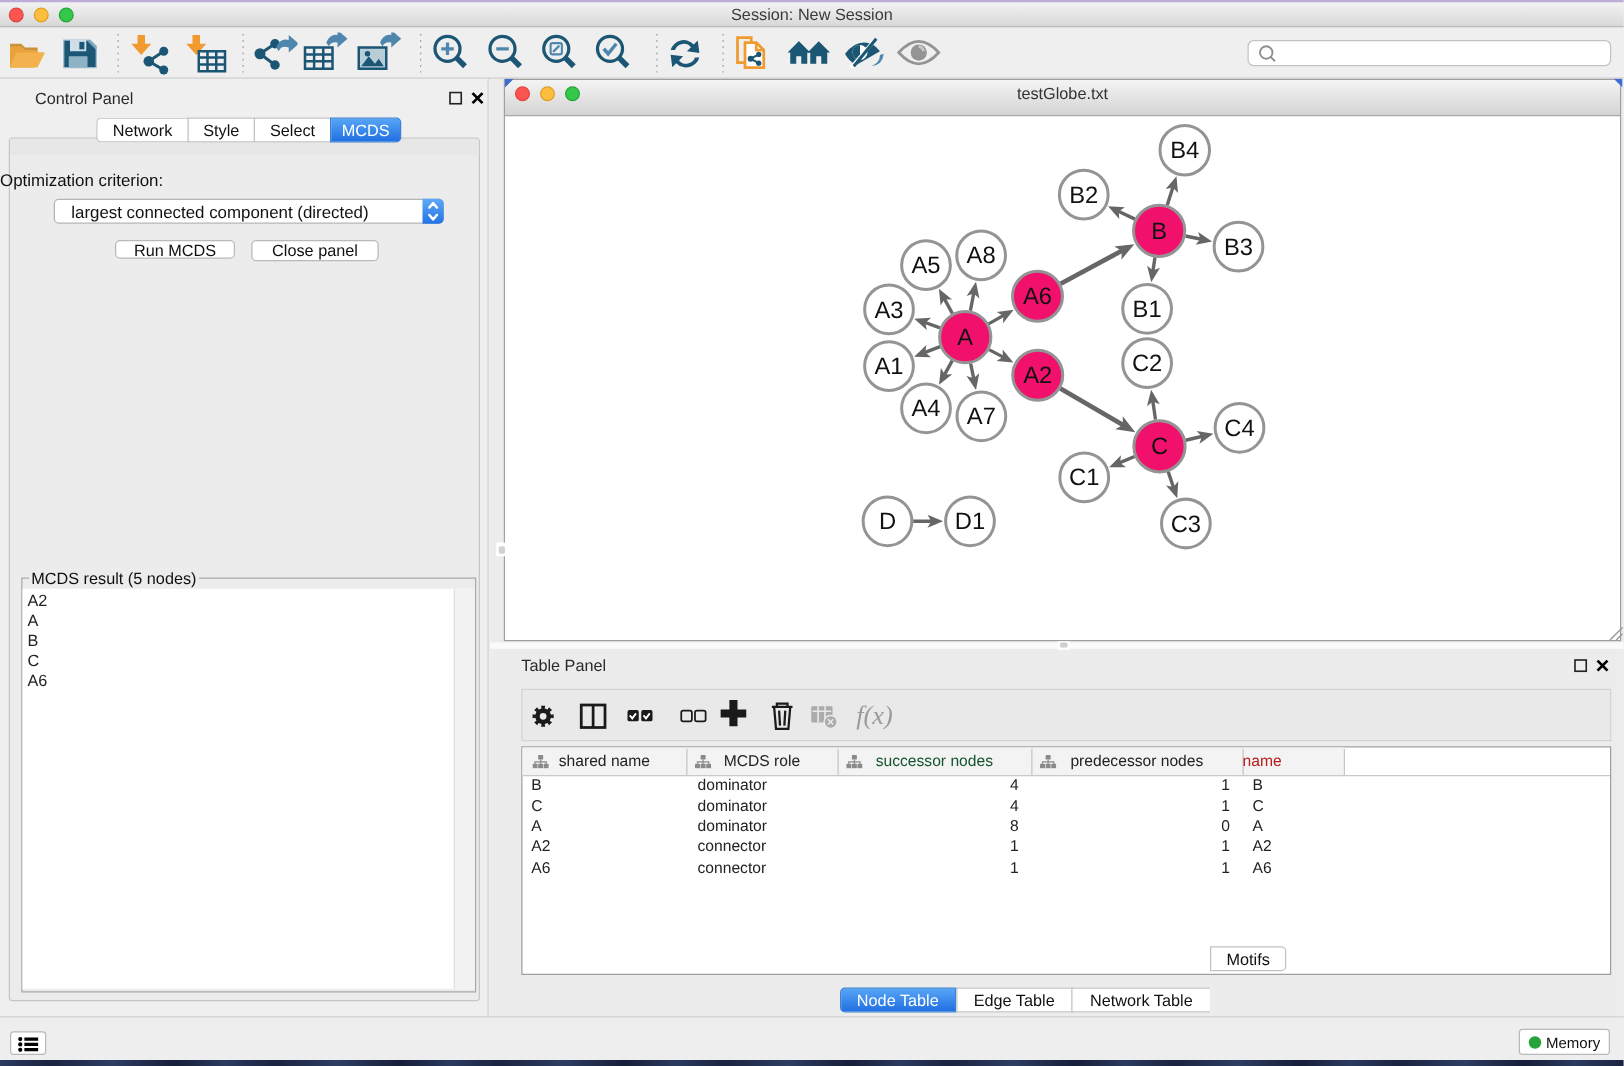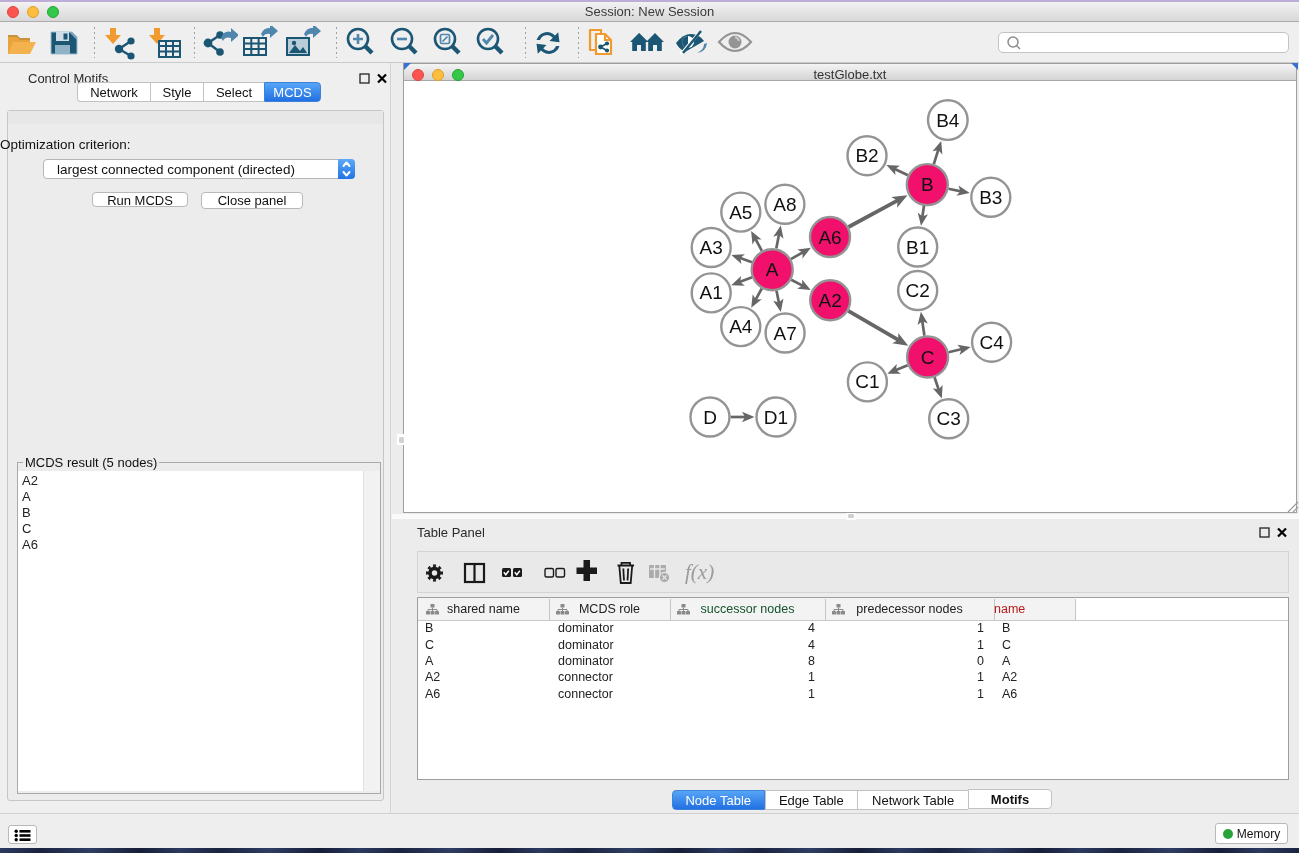--- a/index.html
+++ b/index.html
@@ -5,21 +5,21 @@
 body{position:relative;font-family:"Liberation Sans",sans-serif;background:#eeeeee;color:#222}
 .abs{position:absolute}
 .titlebar{left:0;top:2px;width:1299px;height:20px;background:linear-gradient(#f2f2f2,#d8d8d8);border-bottom:1px solid #acacac}
 .tl{border-radius:50%;width:12px;height:12px;top:6px}
 .appTitle{left:0;top:2px;width:1299px;height:20px;text-align:center;font-size:13px;line-height:20px;color:#3a3a3a}
 .toolbar{left:0;top:22px;width:1299px;height:41px;background:#efefef;border-bottom:1px solid #c9c9c9}
 .sep{top:27px;width:1px;height:31px;background-image:linear-gradient(#9f9f9f 33%,rgba(0,0,0,0) 0%);background-size:1px 5px}
 .search{left:998px;top:32px;width:291px;height:21px;background:#fff;border:1px solid #c3c3c3;border-radius:5px}
 .panelhdr{font-size:13px;color:#2a2a2a}
 .winbox{left:403px;top:63px;width:894px;height:450px;border:1px solid #9f9f9f;background:#fff}
-.wintitle{left:0;top:0;width:892px;height:17px;background:linear-gradient(#f4f4f4,#d4d4d4);border-bottom:1px solid #a8a8a8;text-align:center;font-size:13px;line-height:21px;color:#333}
+.wintitle{left:0;top:0;width:892px;height:29px;background:linear-gradient(#f4f4f4,#d4d4d4);border-bottom:1px solid #a8a8a8;text-align:center;font-size:13px;line-height:21px;color:#333}
 .tab{height:20px;font-size:13px;line-height:19px;text-align:center;background:#fff;border:1px solid #c2c2c2;color:#111;float:left;border-right:none}
 .tabsel{background:linear-gradient(#57a5f6,#2170e2);color:#fff;border-color:#3c82d8}
 .btn{background:#fff;border:1px solid #b9b9b9;border-radius:4px;font-size:13px;text-align:center;color:#111}
 </style></head><body>
 <div class="abs" style="left:0;top:0;width:1299px;height:2px;background:#beadd8"></div>
 <div class="abs titlebar"></div>
 <div class="abs appTitle">Session: New Session</div>
 <div class="abs tl" style="left:7px;background:#fc5551;border:1px solid #e04440"></div>
 <div class="abs tl" style="left:27px;background:#fdbd3f;border:1px solid #dfa023"></div>
 <div class="abs tl" style="left:47px;background:#34c84a;border:1px solid #24a434"></div>
@@ -145,28 +145,28 @@
 <div class="abs sep" style="left:525px"></div>
 <div class="abs sep" style="left:578px"></div>
 <div class="abs search">
     <svg width="18" height="18" style="position:absolute;left:6px;top:1px">
       <circle cx="8" cy="8" r="5" fill="none" stroke="#8d8d8d" stroke-width="1.5"></circle>
       <line x1="11.5" y1="11.5" x2="15" y2="15" stroke="#8d8d8d" stroke-width="1.5"></line>
     </svg>
   </div>
 
 <div class="abs" style="left:0;top:63px;width:391px;height:750px;background:#efefef;border-right:1px solid #d2d2d2"></div>
-<div class="abs panelhdr" style="left:28px;top:71px">Control Motifs</div>
+<div class="abs panelhdr" style="left:28px;top:71px">Control Panel</div>
 <svg class="abs" width="30" height="12" style="left:359px;top:73px">
     <rect x="1" y="1" width="9" height="9" fill="none" stroke="#222" stroke-width="1.3"></rect>
     <path d="M19 1.5 L27 9.5 M27 1.5 L19 9.5" stroke="#000" stroke-width="2.2"></path>
   </svg>
 <div class="abs" style="left:7px;top:110px;width:377px;height:691px;background:#ececec;border:1px solid #c6c6c6;border-radius:3px"></div>
 <div class="abs" style="left:8px;top:111px;width:375px;height:13px;background:#e7e7e7"></div>
-<div class="abs" style="left:77px;top:82px;height:20px">
+<div class="abs" style="left:77px;top:94px;height:20px">
  <div class="tab" style="width:73px;border-radius:4px 0 0 4px">Network</div>
  <div class="tab" style="width:53px">Style</div>
  <div class="tab" style="width:61px">Select</div>
  <div class="tab tabsel" style="width:57px;border-right:1px solid #3c82d8;border-radius:0 4px 4px 0">MCDS</div>
 </div>
 <div class="abs" style="left:0;top:137px;width:391px;height:15px;text-align:left;font-size:13.5px;color:#111">Optimization criterion:</div>
 <div class="abs" style="left:43px;top:159px;width:312px;height:20px;background:#fff;border:1px solid #b5b5b5;border-radius:4px;font-size:13.5px;line-height:19px;color:#111;padding-left:13px">largest connected component (directed)
  <div class="abs" style="right:-1px;top:-1px;width:17px;height:20px;background:linear-gradient(#5ea9f7,#2273e4);border-radius:0 4px 4px 0">
  <svg width="17" height="20">
         <path d="M5.5 7 L8.5 3.5 L11.5 7" fill="none" stroke="#fff" stroke-width="2" stroke-linecap="round" stroke-linejoin="round"></path>
@@ -395,21 +395,21 @@
 <div class="abs" style="left:860px;top:670px;width:124px;text-align:right;font-size:12.5px;height:16px;line-height:15px">1</div>
 <div class="abs" style="left:1002px;top:670px;font-size:12.5px;height:16px;line-height:15px">A2</div>
 <div class="abs" style="left:425px;top:687px;font-size:12.5px;height:16px;line-height:15px">A6</div>
 <div class="abs" style="left:558px;top:687px;font-size:12.5px;height:16px;line-height:15px">connector</div>
 <div class="abs" style="left:700px;top:687px;width:115px;text-align:right;font-size:12.5px;height:16px;line-height:15px">1</div>
 <div class="abs" style="left:860px;top:687px;width:124px;text-align:right;font-size:12.5px;height:16px;line-height:15px">1</div>
 <div class="abs" style="left:1002px;top:687px;font-size:12.5px;height:16px;line-height:15px">A6</div>
 <div class="abs tab tabsel" style="left:672.0px;top:790px;width:92.5px;border-radius:4px 0 0 4px;border-right:1px solid #3c82d8;">Node Table</div>
 <div class="abs tab" style="left:764.5px;top:790px;width:92.7px;">Edge Table</div>
 <div class="abs tab" style="left:857.2px;top:790px;width:110.8px;">Network Table</div>
-<div class="abs tab" style="left:968.0px;top:789px;width:84px;border-radius:0 4px 4px 0;border-right:1px solid #c2c2c2;font-weight:bold;">Motifs</div>
+<div class="abs tab" style="left:968.0px;top:757px;width:61px;border-radius:0 4px 4px 0;border-right:1px solid #c2c2c2;">Motifs</div>
 
 <div class="abs" style="left:0;top:813px;width:1299px;height:34px;background:#eeeeee;border-top:1px solid #d0d0d0"></div>
 <div class="abs btn" style="left:8px;top:825px;width:29px;height:19px;border-radius:3px"><svg width="18" height="13" style="margin-top:3px">
       <g fill="#000">
         <circle cx="2.2" cy="2.2" r="1.7"></circle>
         <circle cx="2.2" cy="6.5" r="1.7"></circle>
         <circle cx="2.2" cy="10.8" r="1.7"></circle>
         <rect x="5.5" y="1" width="11" height="2.6"></rect>
         <rect x="5.5" y="5.2" width="11" height="2.6"></rect>
         <rect x="5.5" y="9.4" width="11" height="2.6"></rect>

